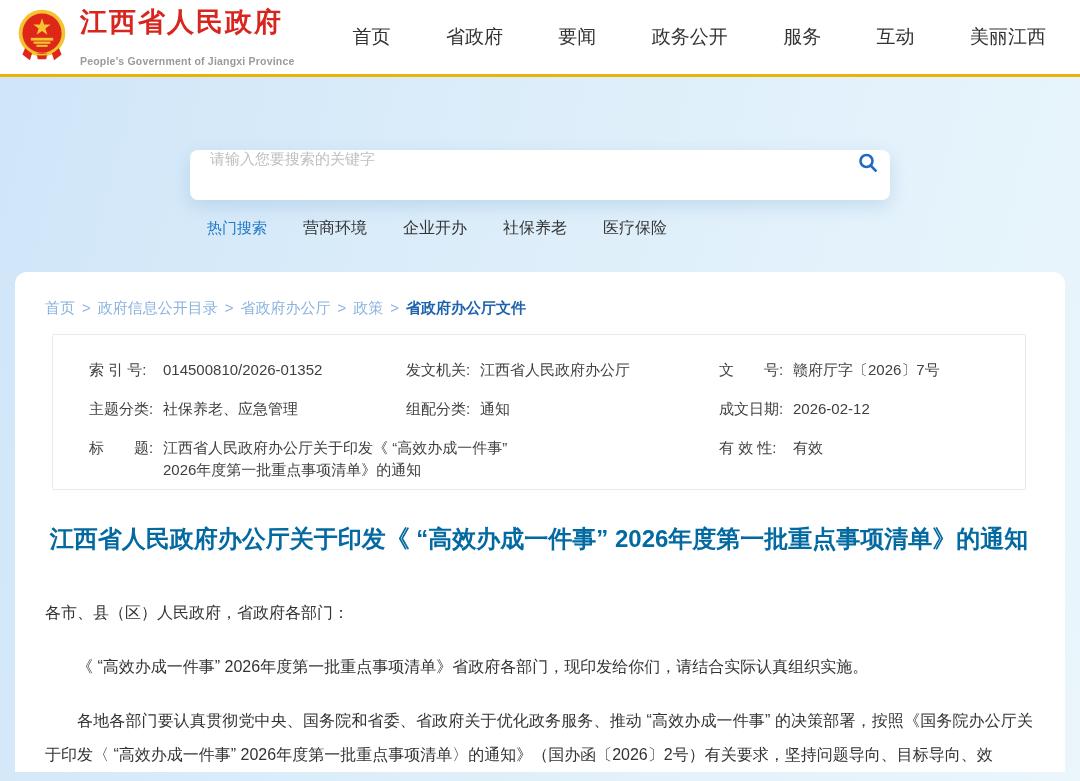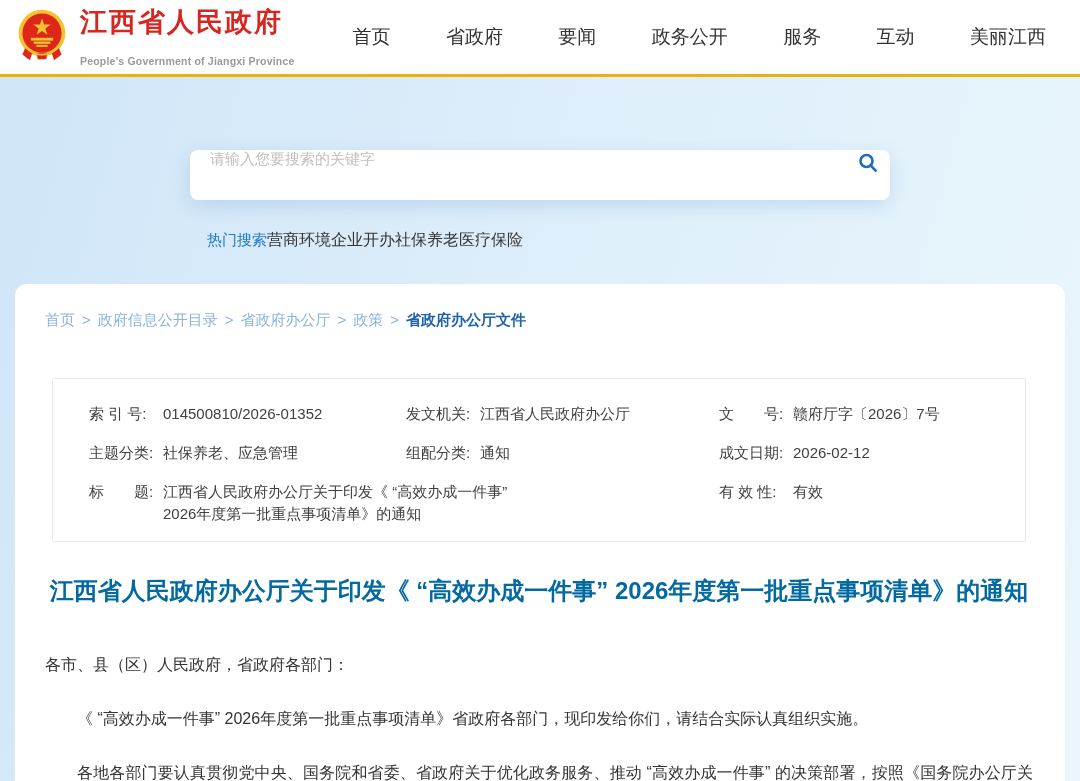--- a/index.html
+++ b/index.html
@@ -32,40 +32,40 @@
     display:flex; align-items:flex-start;
     box-shadow:0 6px 18px rgba(110,160,205,.28);
     padding:0 8px 0 20px;
   }
   .search-input{
     flex:1; border:none; outline:none; font-size:15px; color:#333;
     font-family:inherit; background:transparent;
   }
   .search-input::placeholder{ color:#bfbfbf; }
   .search-btn{ background:none; border:none; cursor:pointer; width:28px; height:28px; display:flex; align-items:center; justify-content:center; }
-  .hot-row{ margin-top:30px; padding-left:17px; display:flex; align-items:center; }
+  .hot-row{ margin-top:18px; padding-left:17px; display:flex; gap:36px; align-items:center; }
   .hot-label{ font-size:15px; color:#2279c7; }
   .hot-item{ font-size:16px; color:#333; text-decoration:none; cursor:pointer; }
 
   
   .card{
     margin:33px 15px 0; background:#ffffff;
     border-radius:12px 12px 0 0;
     min-height:471px;
     padding:27px 32px 0 30px;
   }
   .breadcrumb{ font-size:15px; color:#8ab2df; display:flex; gap:7px; flex-wrap:wrap; }
   .crumb{ color:#8ab2df; text-decoration:none; cursor:pointer; }
   .crumb-sep{ color:#8ab2df; }
   .crumb-current{ color:#1f63ae; font-weight:bold; }
 
   
   .meta-box{
-    margin:48px 7px 0; border:1px solid #e3eaf3; border-radius:2px;
-    padding:24px 10px 16px 36px;
+    margin:16px 7px 0; border:1px solid #e3eaf3; border-radius:2px;
+    padding:24px 10px 8px 36px;
     display:grid; grid-template-columns:317px 313px 1fr;
     row-gap:17px; font-size:15px;
   }
   .meta-cell{ display:flex; line-height:22px; }
   .meta-label{ flex:0 0 74px; color:#404040; white-space:pre; }
   .meta-value{ color:#404040; }
   .span2{ grid-column:1 / span 2; }
 
   
   .doc-title{

